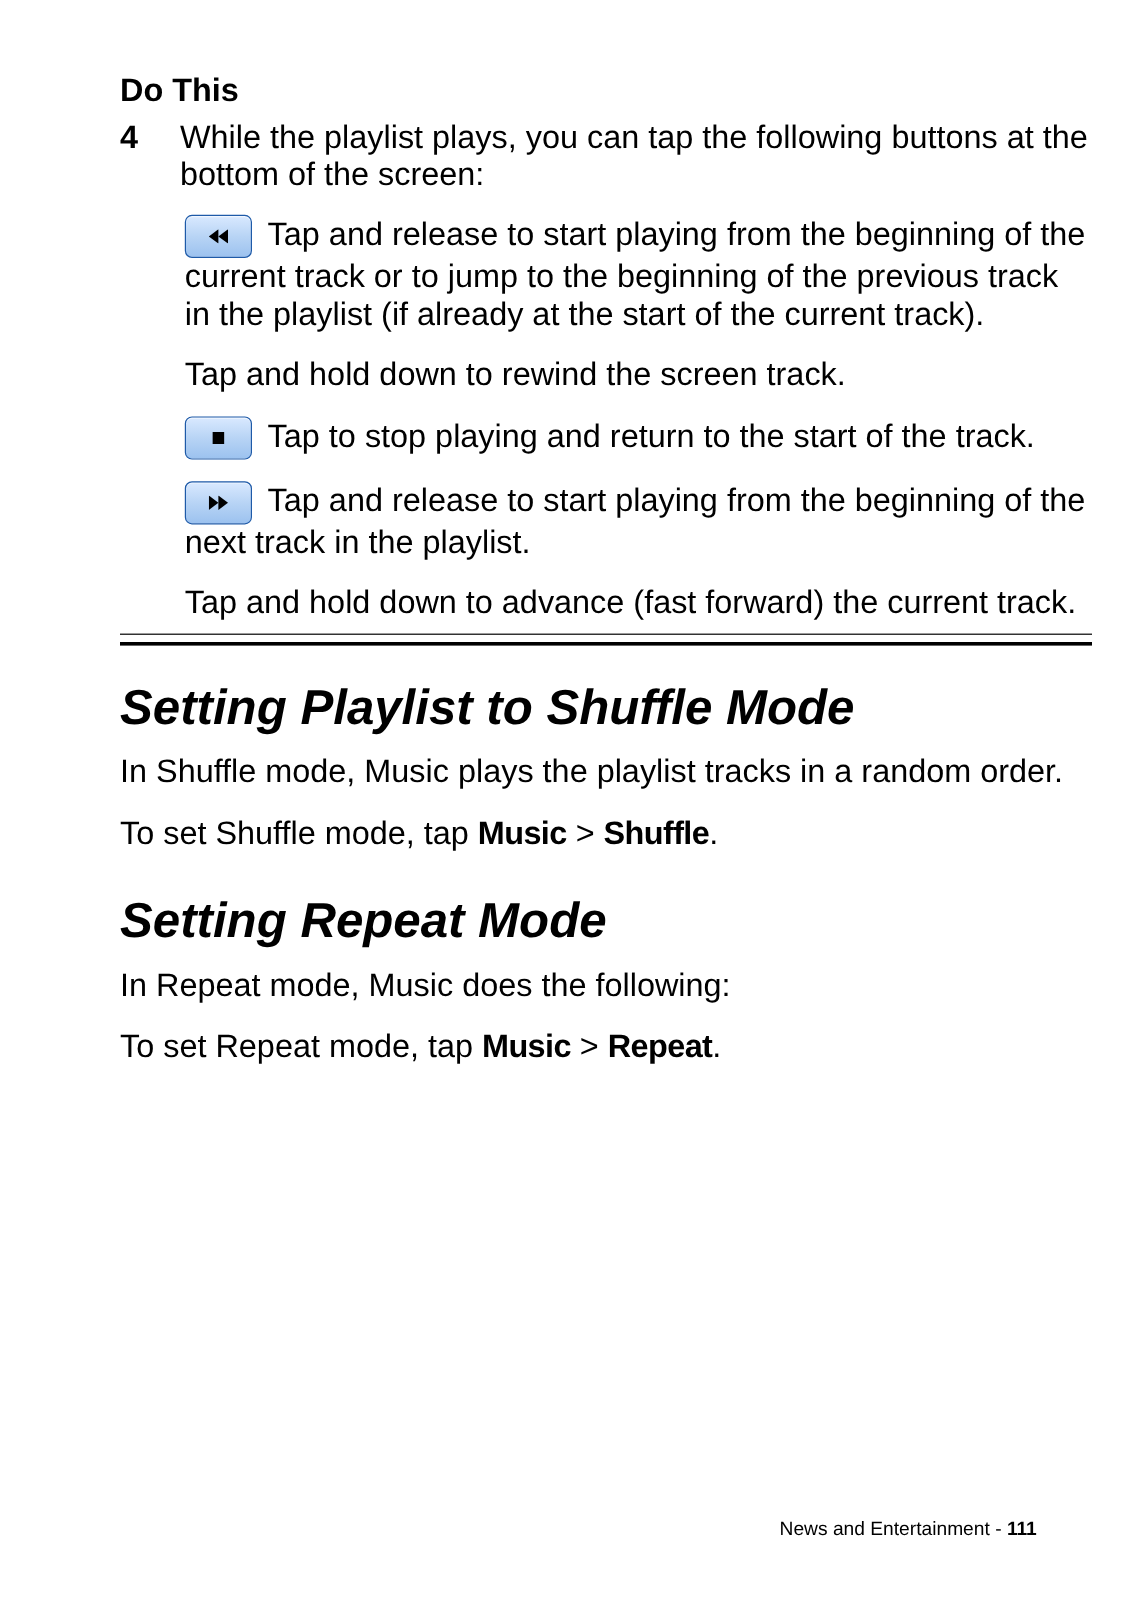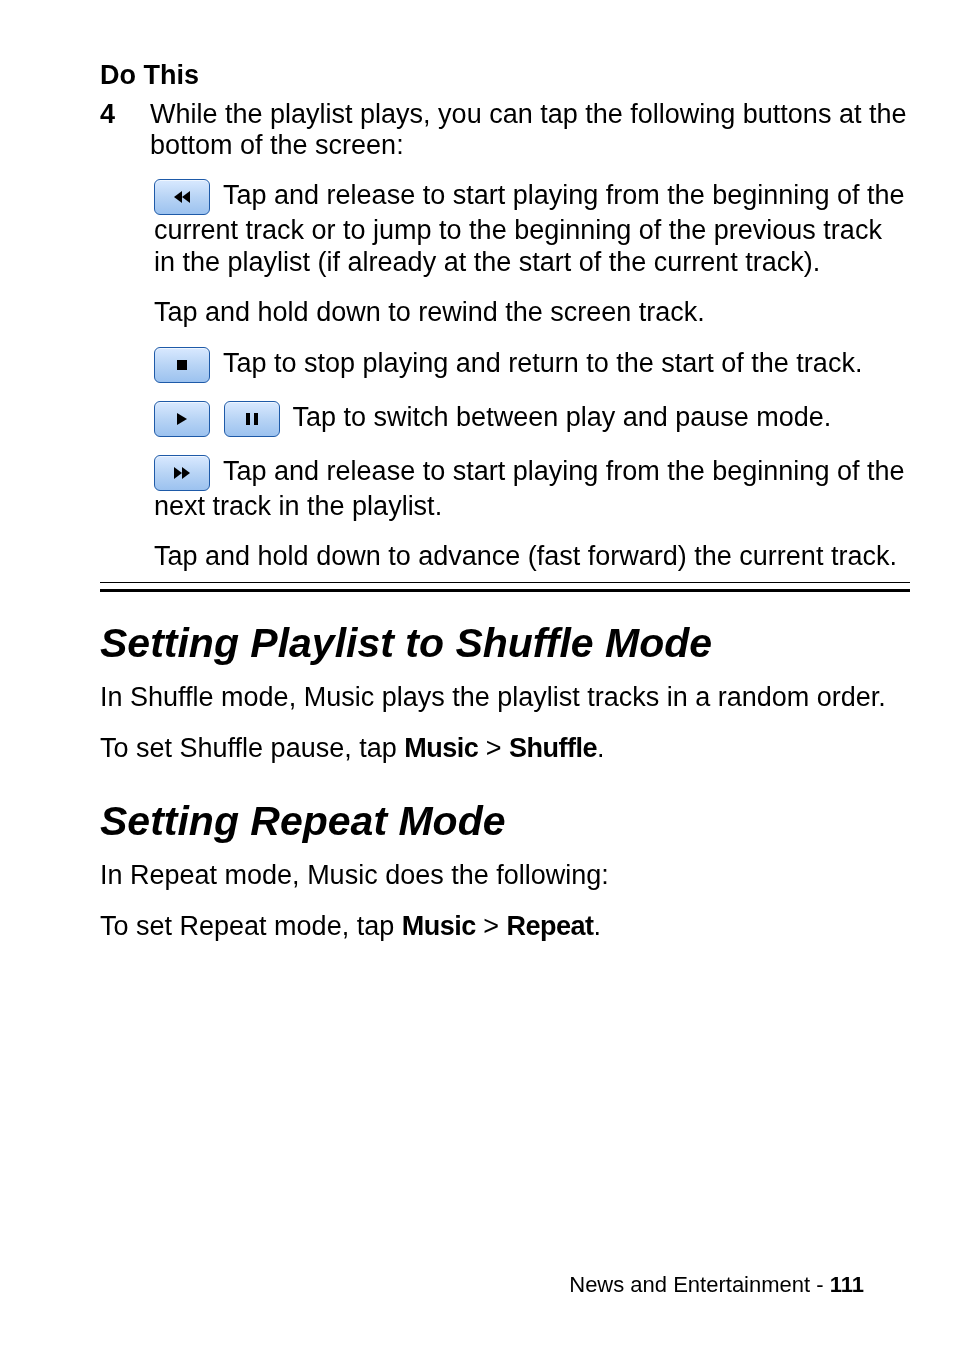--- a/index.html
+++ b/index.html
@@ -95,23 +95,23 @@
     padding-left: 48px;
   }
   ul.bullets li {
     font-size: 27px;
     line-height: 1.2;
     margin-bottom: 14px;
     padding-left: 6px;
   }
   .footer {
     position: absolute;
-    bottom: 50px;
+    bottom: 64px;
     right: 90px;
-    font-size: 22px;
+    font-size: 16px;
   }
   .footer .pagenum {
     font-weight: bold;
   }
   .content-area {
     margin-left: 0;
   }
 </style>
 </head>
 <body>
@@ -139,52 +139,39 @@
       <p>Tap and hold down to rewind the screen track.</p>
 
       <p>
         <span class="icon-btn">
           <svg width="10" height="10" viewBox="0 0 10 10">
               <rect x="0" y="0" width="10" height="10" fill="#000"></rect>
             </svg>
         </span><span> Tap to stop playing and return to the start of the track.</span>
       </p>
 
-      <p>
-        <span class="icon-btn">
-          <svg width="10" height="12" viewBox="0 0 10 12">
-              <polygon points="0,0 10,6 0,12" fill="#000"></polygon>
-            </svg>
-        </span>
-        <span class="icon-btn">
-          <svg width="12" height="12" viewBox="0 0 12 12">
-              <rect x="0" y="0" width="4" height="12" fill="#000"></rect>
-              <rect x="8" y="0" width="4" height="12" fill="#000"></rect>
-            </svg>
-        </span><span> Tap to switch between play and pause mode.</span>
-      </p>
 
       <p>
         <span class="icon-btn">
           <svg width="16" height="12" viewBox="0 0 16 12">
               <polygon points="0,0 8,6 0,12" fill="#000"></polygon>
               <polygon points="8,0 16,6 8,12" fill="#000"></polygon>
             </svg>
         </span><span> Tap and release to start playing from the beginning of the next track in the playlist.</span>
       </p>
       <p style="margin-bottom:10px">Tap and hold down to advance (fast forward) the current track.</p>
     </div>
 
     <hr class="thin-rule">
     <hr class="thick-rule">
 
     <h2 class="section-heading">Setting Playlist to Shuffle Mode</h2>
     <p class="body-text">In Shuffle mode, Music plays the playlist tracks in a random order.</p>
     <p class="body-text" style="margin-bottom:34px">
-      <span>To set Shuffle pause, tap </span><span class="ui-label">Music</span><span> &gt; </span><span class="ui-label">Shuffle</span><span>.</span>
+      <span>To set Shuffle mode, tap </span><span class="ui-label">Music</span><span> &gt; </span><span class="ui-label">Shuffle</span><span>.</span>
     </p>
 
     <h2 class="section-heading">Setting Repeat Mode</h2>
     <p class="body-text">In Repeat mode, Music does the following:</p>
     <p class="body-text">
       <span>To set Repeat mode, tap </span><span class="ui-label">Music</span><span> &gt; </span><span class="ui-label">Repeat</span><span>.</span>
     </p>
   </div>
 </div>
 

